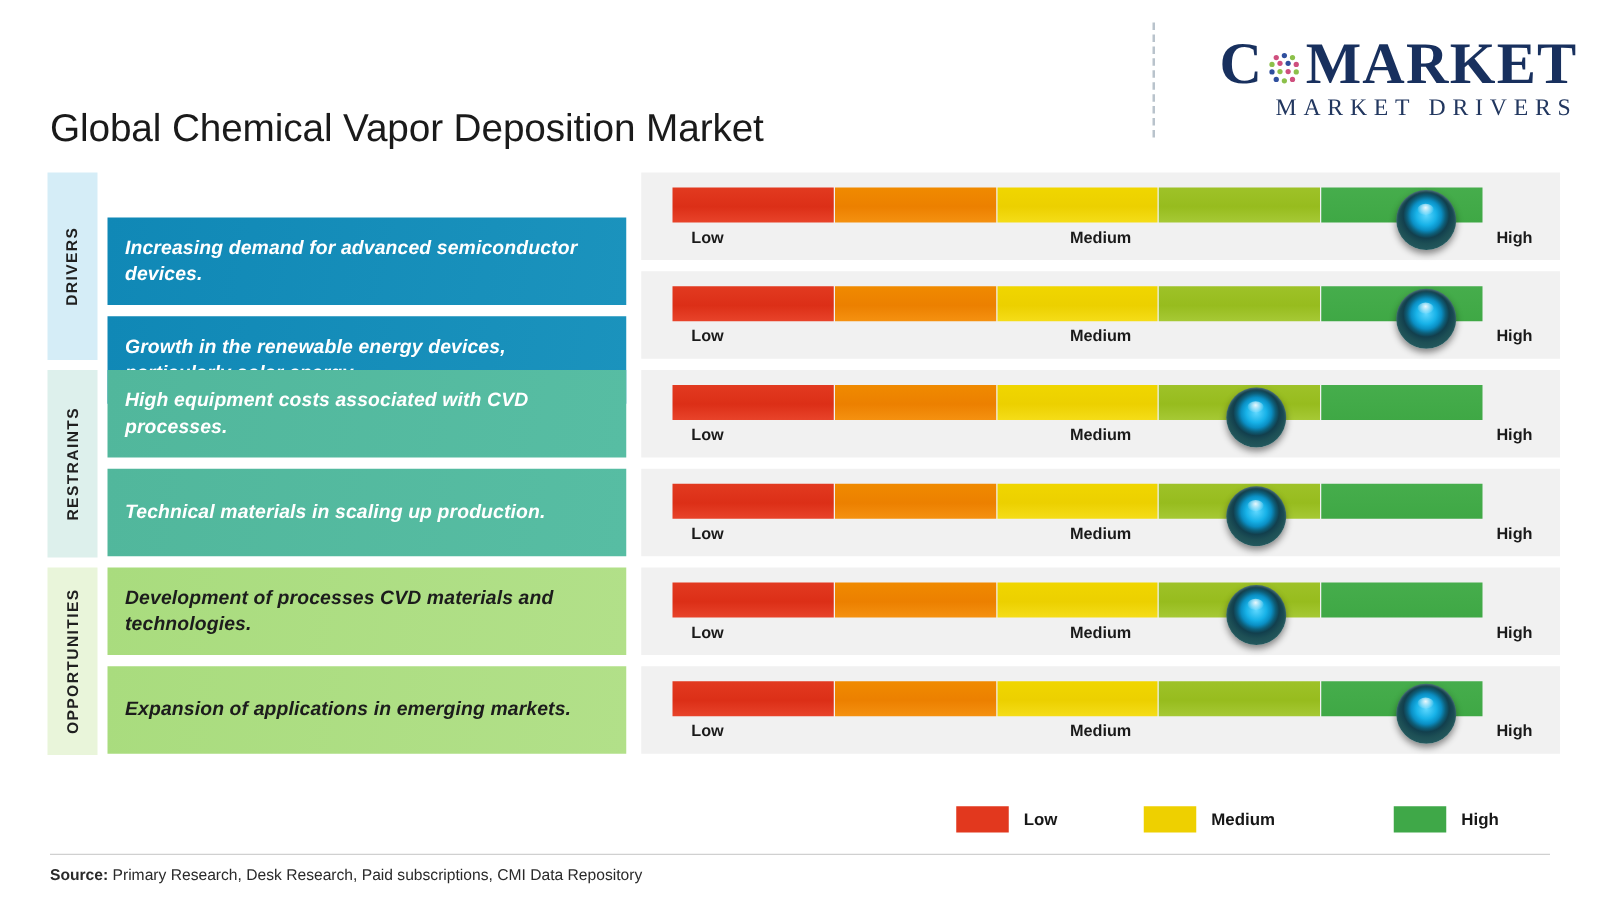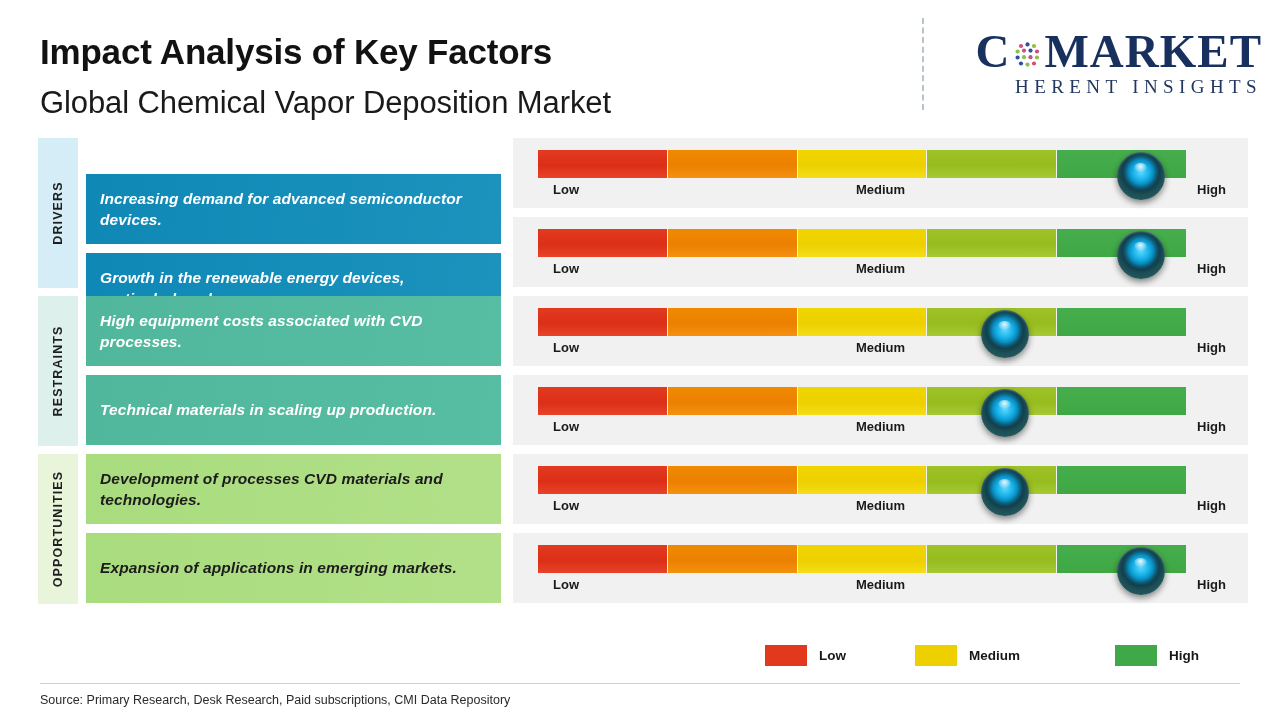--- a/index.html
+++ b/index.html
@@ -132,29 +132,28 @@
 
   
   .footer-rule {
     position: absolute; left: 40px; top: 683px; width: 1200px; height: 1px;
     background: #d0d0d0;
   }
   .source {
     position: absolute; left: 40px; top: 693px;
     font-size: 12.5px; color: #2a2a2a; white-space: nowrap;
   }
-  .source b { font-weight: 400; }
+  .source b { font-weight: 700; }
 </style>
 </head>
 <body>
 
 <div class="page">
 
   <div class="header">
-    <div class="title-main">Impact Analysis of Key Factors</div>
     <div class="title-sub">Global Chemical Vapor Deposition Market</div>
 
     <div class="logo-wrap">
       <div class="logo-divider"></div>
       <div class="logo-row1">
         <span class="logo-c">C</span>
         <span class="logo-globe">
           <svg width="33" height="33" viewBox="0 0 33 33">
             <circle cx="16.5" cy="16.5" r="16" fill="#ffffff"></circle>
             <g>
@@ -170,21 +169,21 @@
               <circle cx="19.5" cy="19.2" r="2.1" fill="#cf4f7e"></circle>
               <circle cx="26" cy="19.5" r="2.1" fill="#8cc04a"></circle>
               <circle cx="10" cy="25.5" r="2.1" fill="#2f4f9e"></circle>
               <circle cx="16.5" cy="26.6" r="2.1" fill="#8cc04a"></circle>
               <circle cx="23" cy="25.5" r="2.1" fill="#cf4f7e"></circle>
             </g>
           </svg>
         </span>
         <span class="logo-herent">MARKET</span>
       </div>
-      <div class="logo-row2">HERENT INSIGHTS</div>
+      <div class="logo-row2">MARKET DRIVERS</div>
     </div>
   </div>
 
   <div class="matrix">
 
     <div class="catstrip cat-drivers">
       <span>DRIVERS</span>
     </div>
     <div class="catstrip cat-restraints">
       <span>RESTRAINTS</span>

